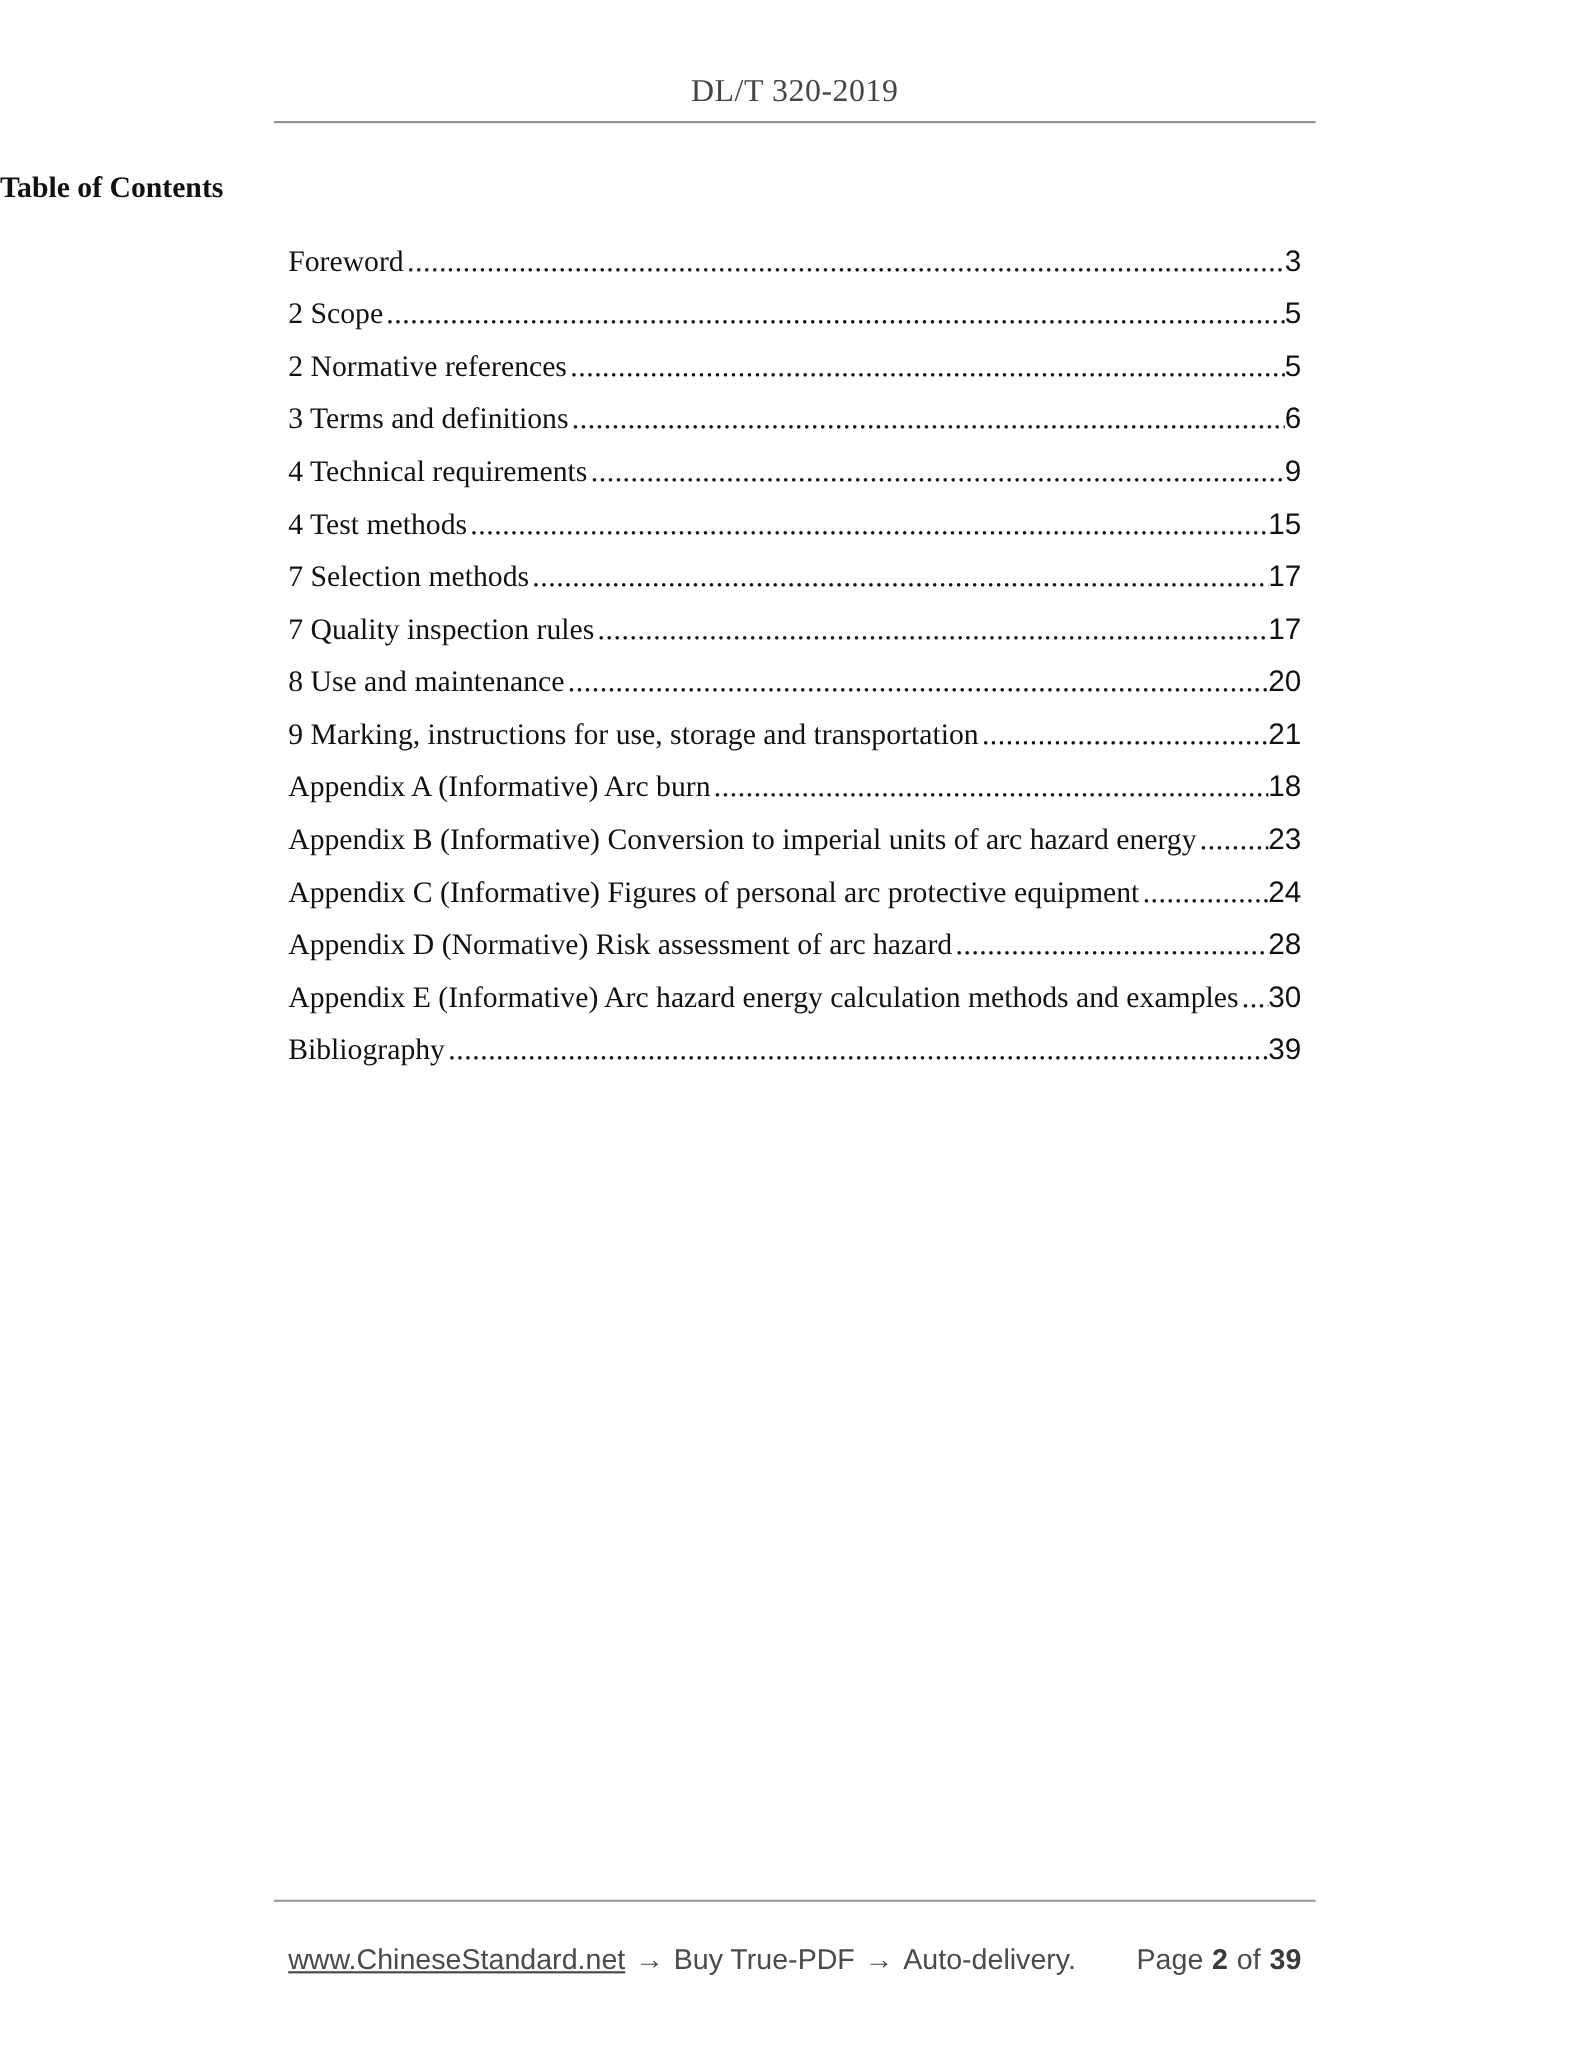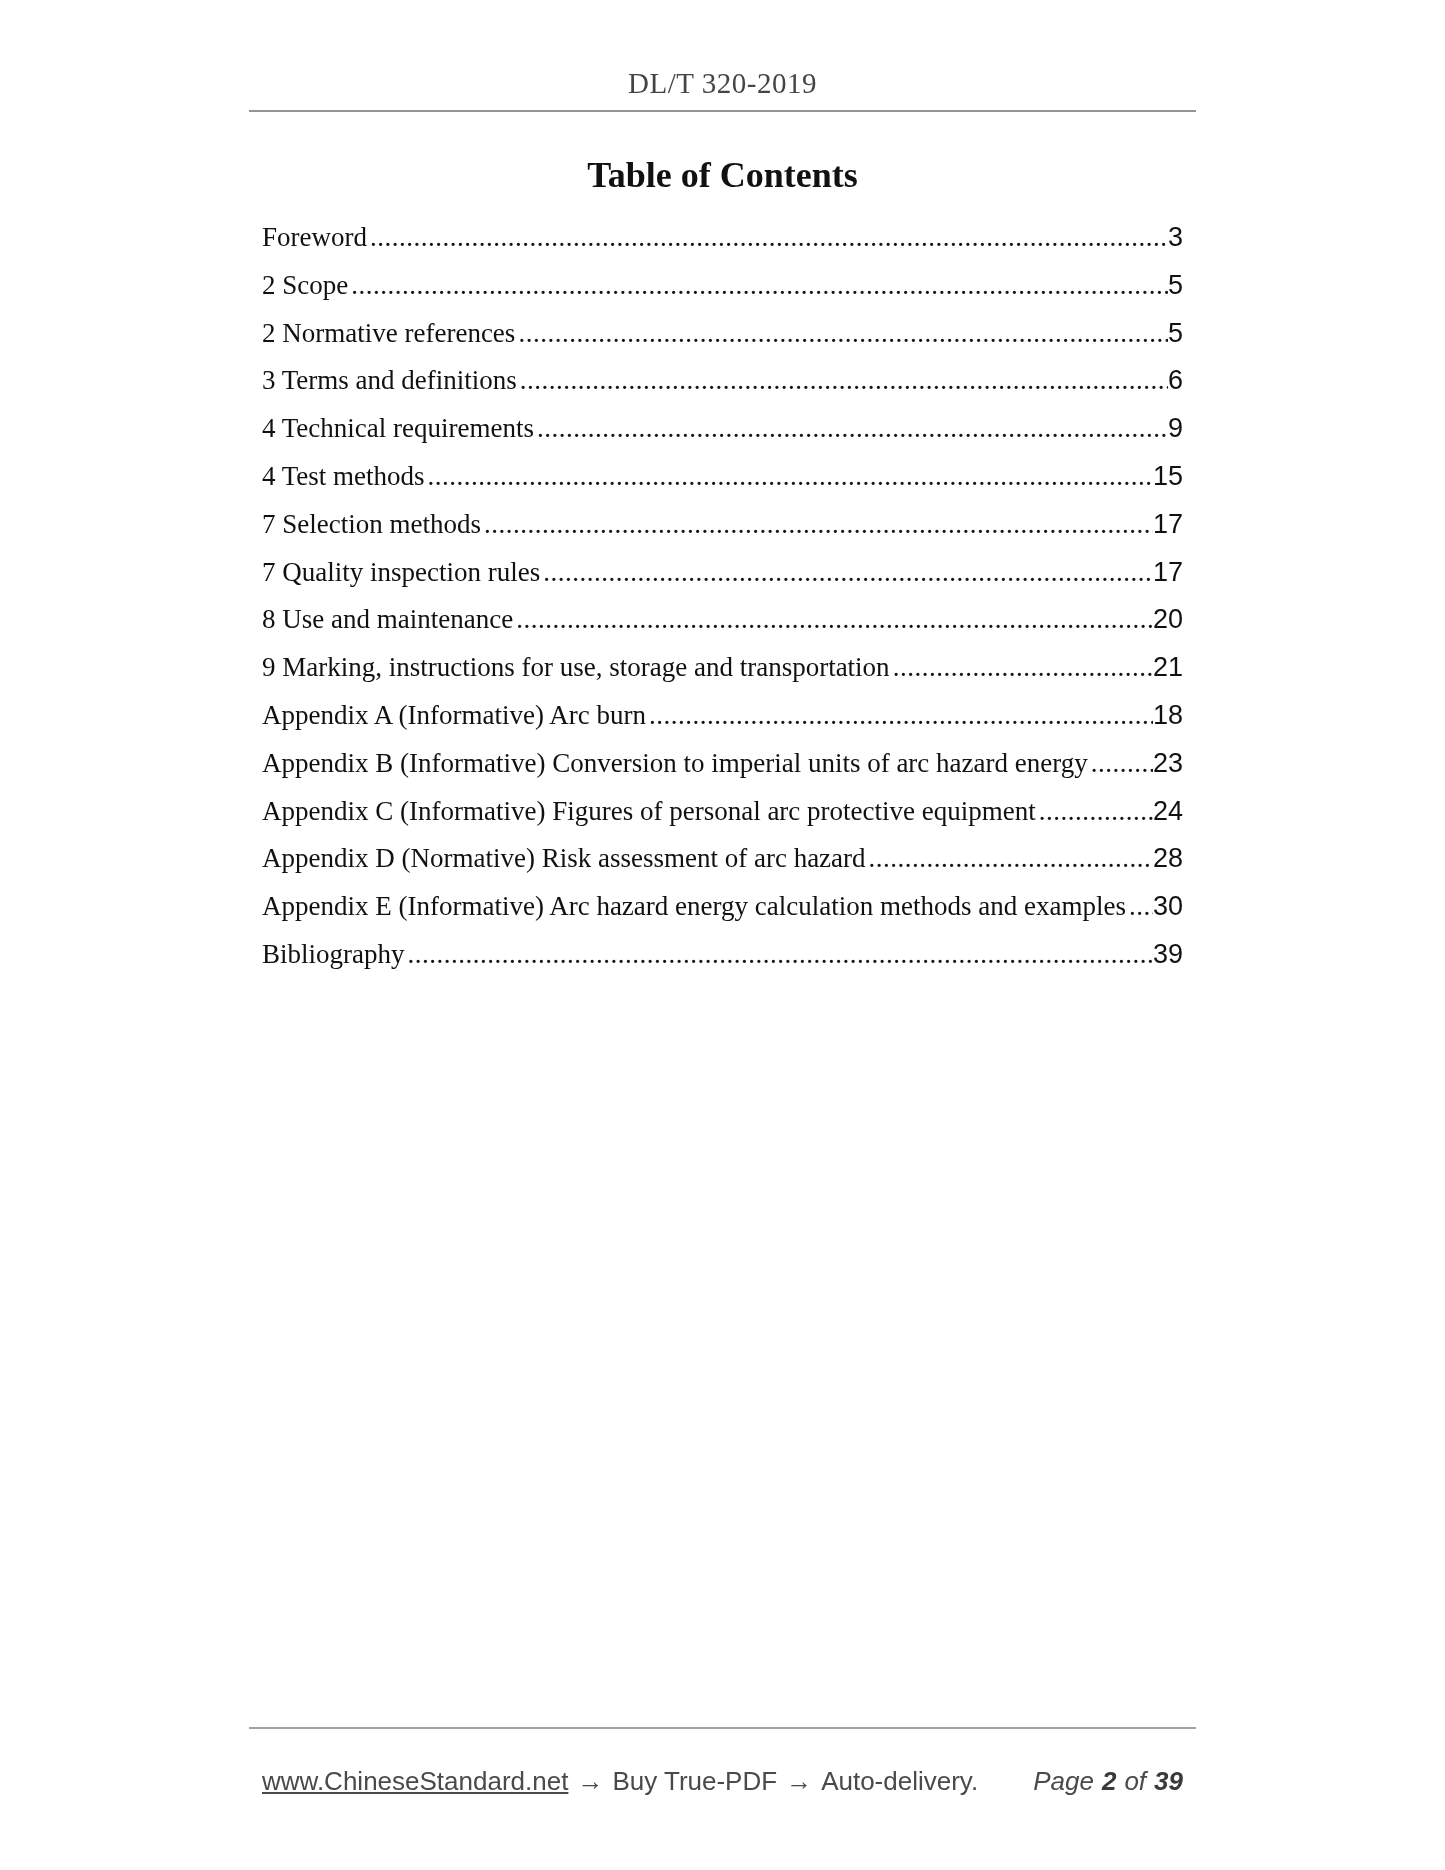--- a/index.html
+++ b/index.html
@@ -22,22 +22,22 @@
   }
   .header-rule {
     position: absolute;
     left: 249px; top: 110px;
     width: 947px; height: 2px;
     background: #949494;
   }
   .page-title {
     position: absolute;
     top: 156px; left: 0; width: 100%;
-    text-align: center;
-    font-size: 36px;
+    text-align: left;
+    font-size: 27px;
     font-weight: 700;
     line-height: 1.1;
     color: #111111;
   }
   .toc-list {
     position: absolute;
     left: 262px; top: 214px;
     width: 921px;
     color: #111111;
   }
@@ -87,21 +87,20 @@
   }
   .footer-left {
     display: flex;
     align-items: baseline;
     gap: 9px;
   }
   .footer-right {
     display: flex;
     align-items: baseline;
     gap: 8px;
-    font-style: italic;
   }
   .website-link {
     color: #4a4a4a;
     text-decoration: underline;
     cursor: pointer;
     margin-top: 20px;
   }
   .bold-num { font-weight: 700; color: #3a3a3a; }
 </style>
 </head>

